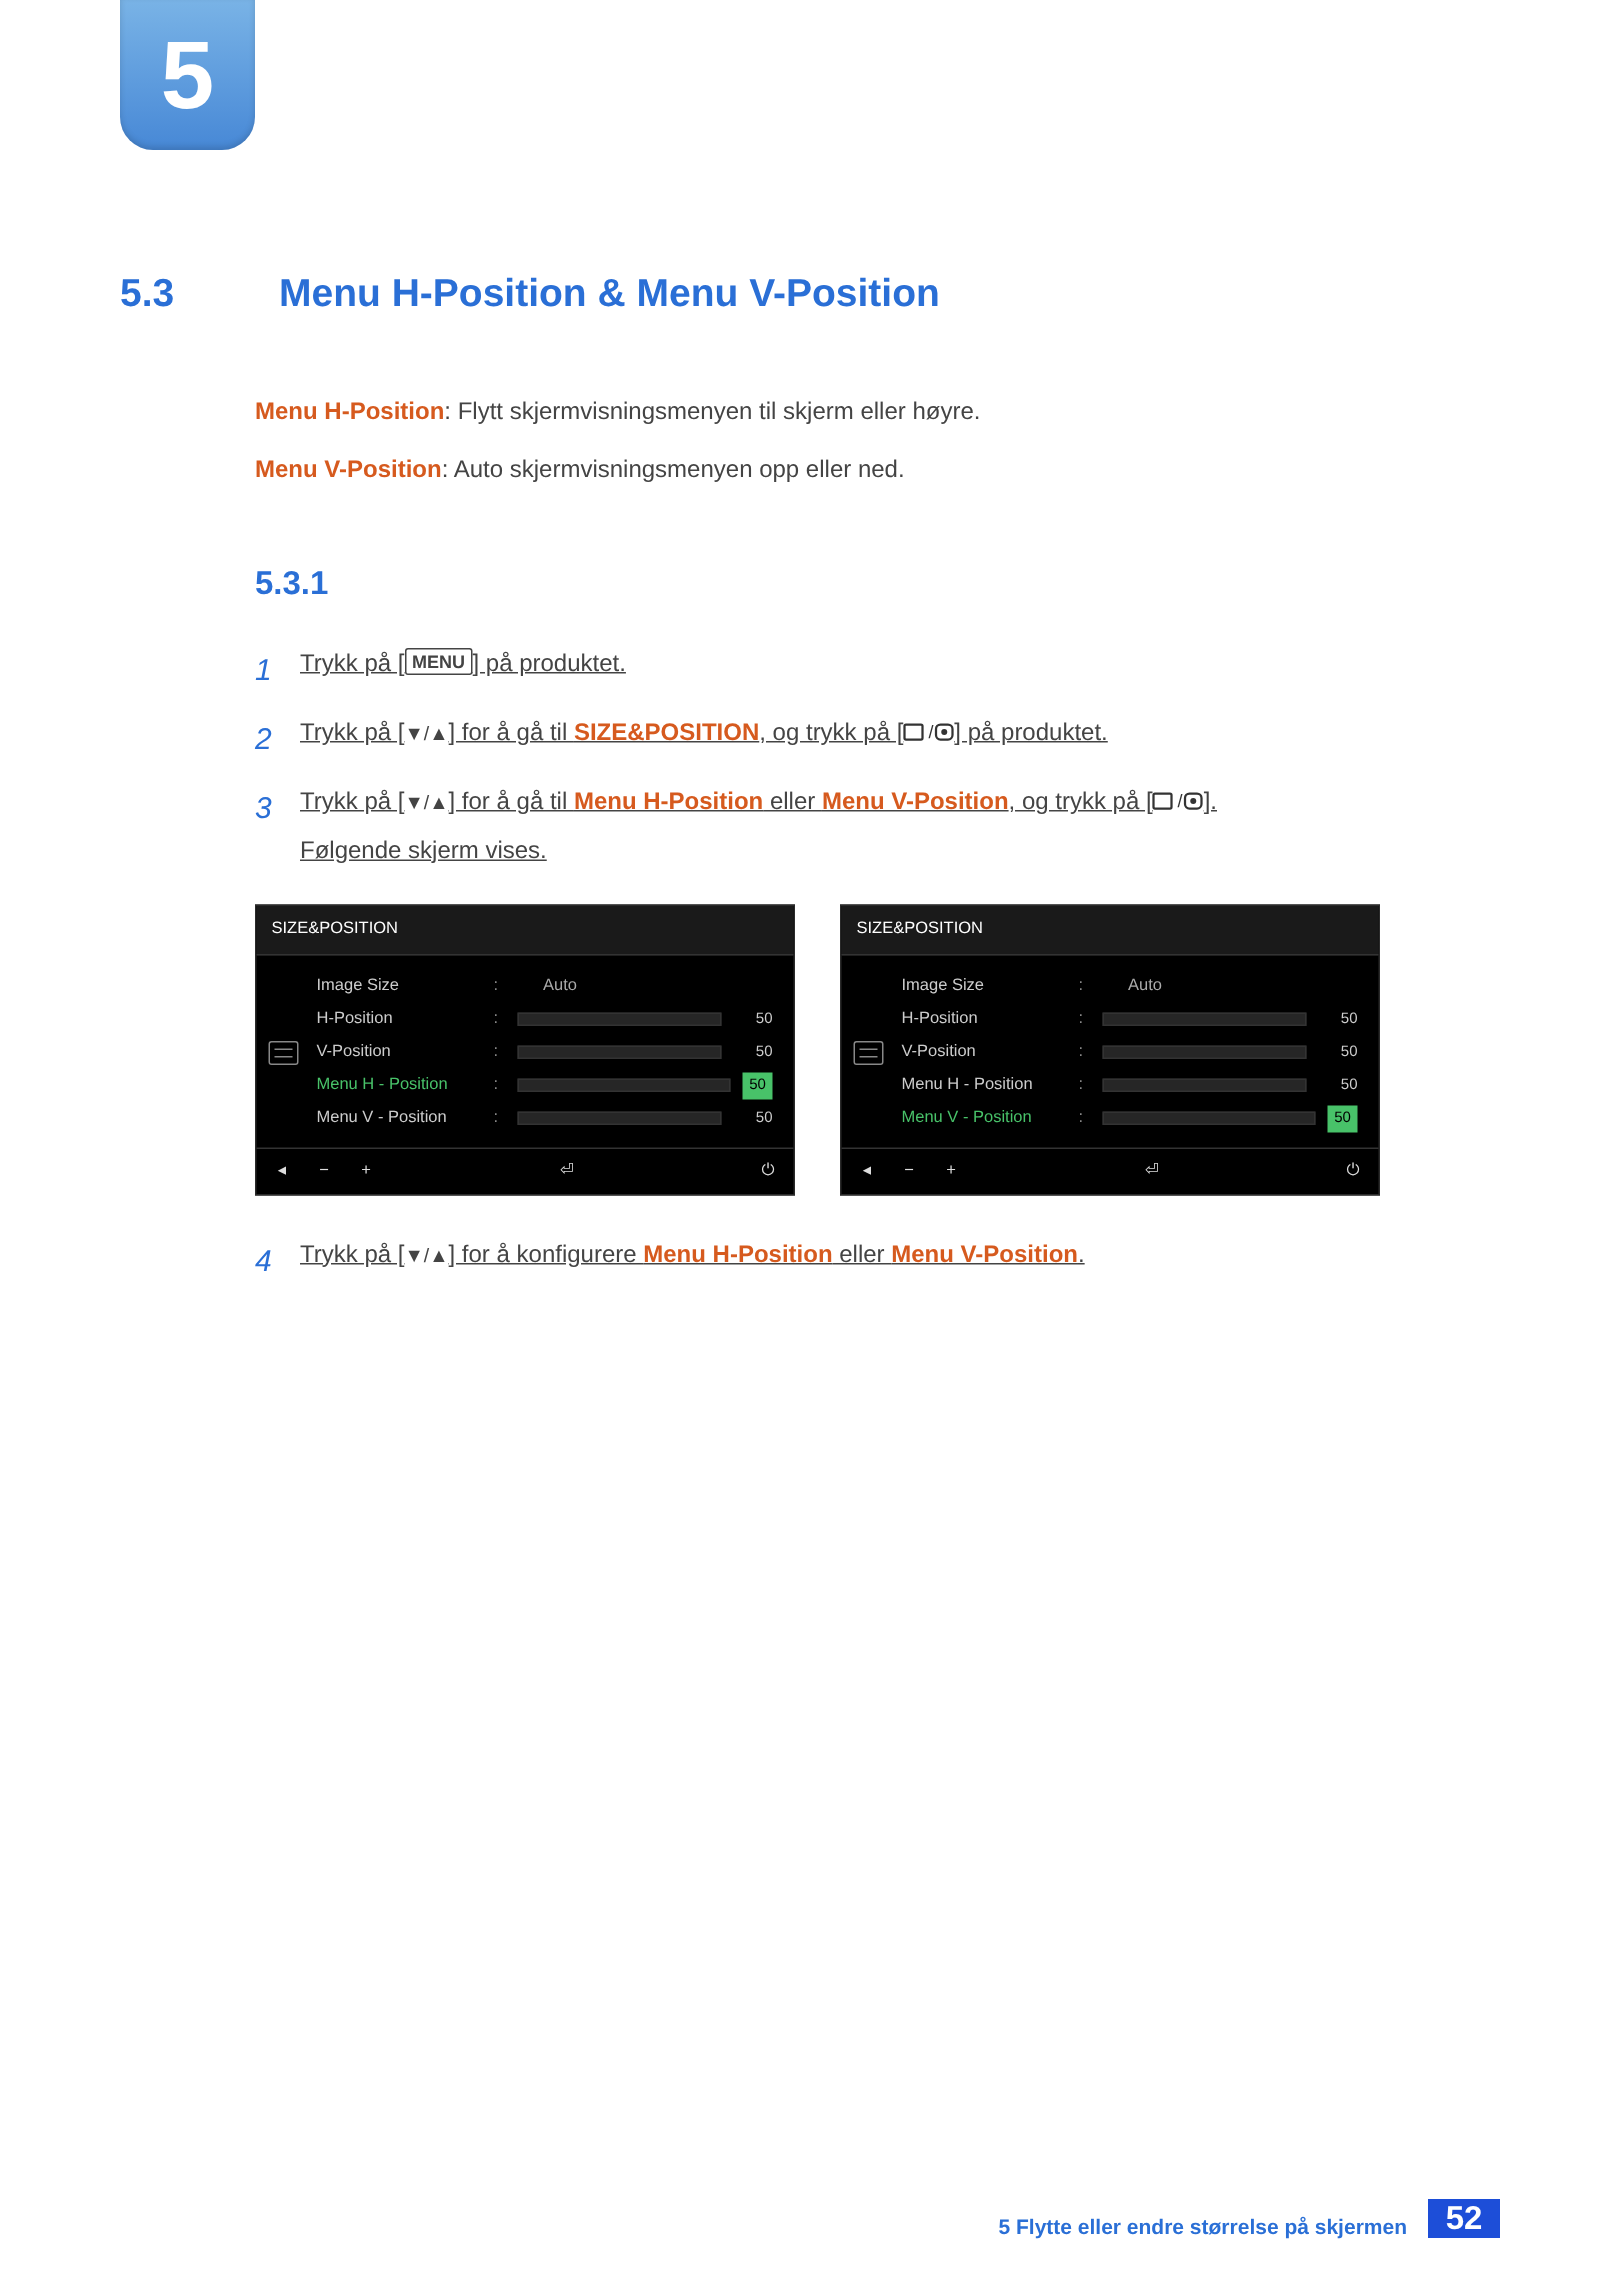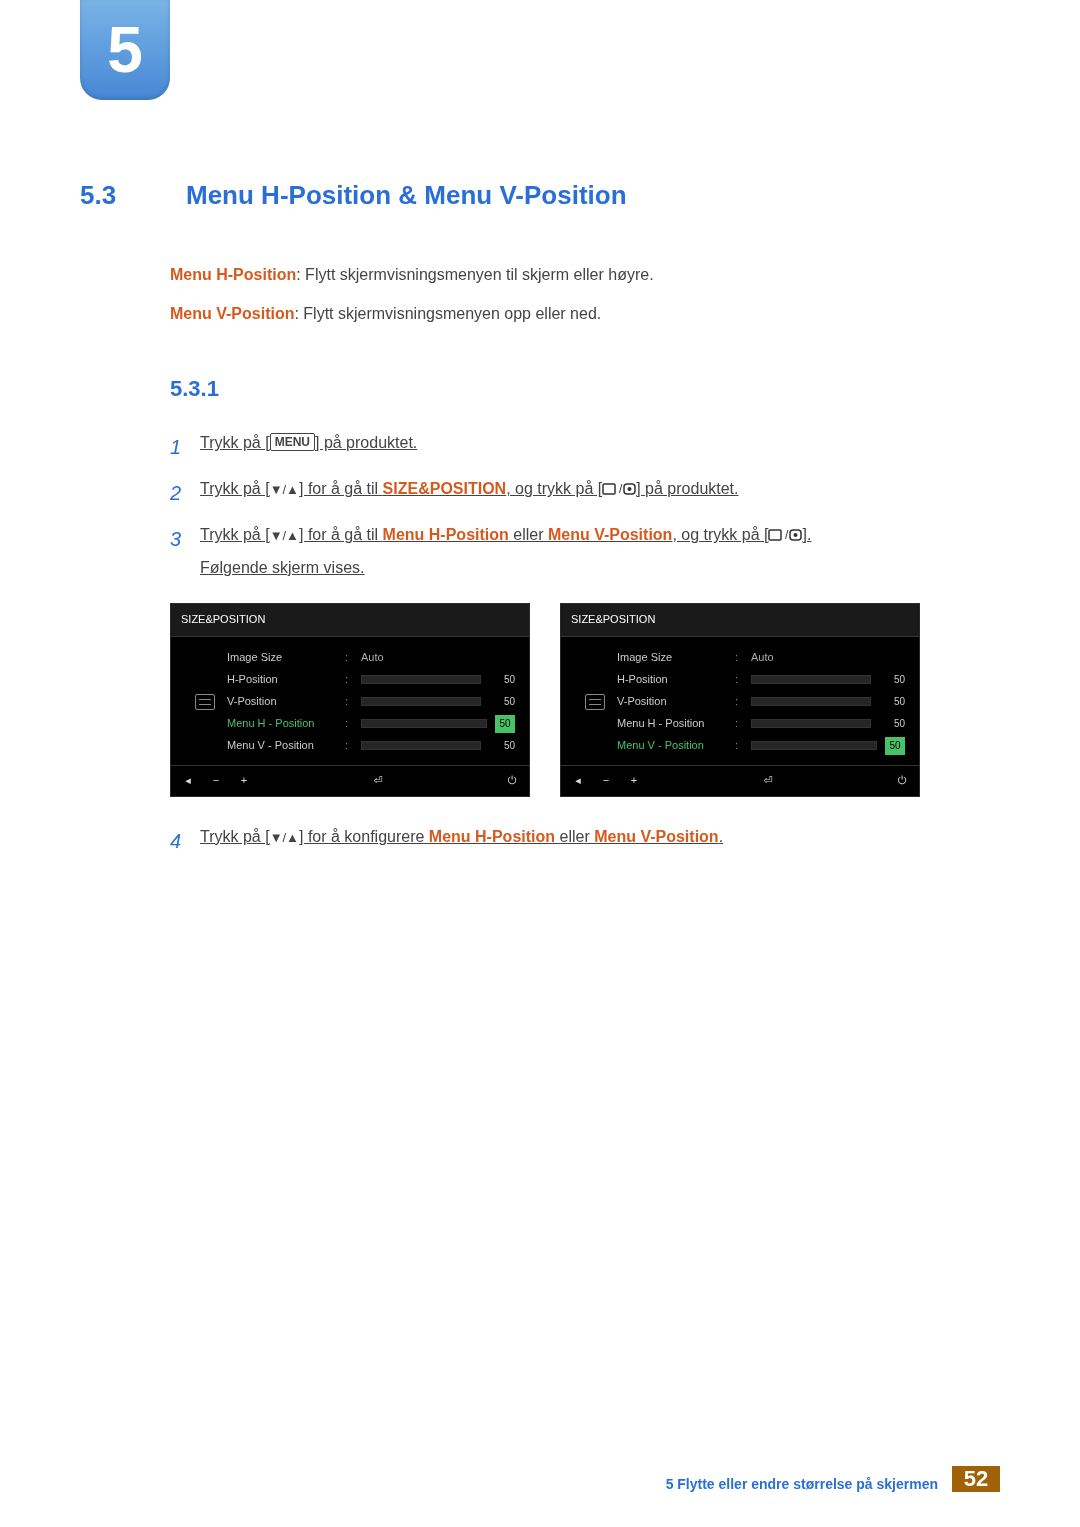--- a/index.html
+++ b/index.html
@@ -130,21 +130,21 @@
   }
   .osd-title {
     background: #1a1a1a;
     color: #fff;
     font-size: 11px;
     padding: 6px 10px;
     border-bottom: 1px solid #333;
   }
   .osd-body {
     display: flex;
-    padding: 10px 0 8px 16px;
+    padding: 10px 0 8px 0;
   }
   .osd-side {
     width: 36px;
     display: flex;
     align-items: center;
     justify-content: center;
   }
   .osd-side-icon {
     width: 20px;
     height: 16px;
@@ -166,21 +166,21 @@
   .osd-item {
     display: flex;
     align-items: center;
     height: 22px;
     padding: 0 4px;
     gap: 8px;
   }
   .osd-label { width: 110px; color: #ccc; }
   .osd-item.selected .osd-label { color: #48c269; }
   .osd-colon { color: #888; width: 8px; }
-  .osd-value-text { color: #aaa; flex: 1; }
+  .osd-value-text { color: #aaa; flex: 1; margin-left: 17px; }
   .osd-bar {
     flex: 1;
     height: 9px;
     background: #262626;
     border: 1px solid #333;
     position: relative;
   }
   .osd-bar-fill {
     height: 100%;
     width: 50%;
@@ -219,21 +219,21 @@
   }
   .footer-text {
     font-size: 14px;
     color: #2a6fd6;
     font-weight: 600;
     display: flex;
     align-items: center;
     padding-right: 14px;
   }
   .footer-page {
-    background: #a16207;
+    background: #1d4ed8;
     color: #fff;
     font-size: 22px;
     font-weight: bold;
     display: flex;
     align-items: center;
     justify-content: center;
     width: 48px;
   }
 </style>
 </head>
@@ -248,21 +248,21 @@
   <div class="section-row">
     <div class="section-number">5.3</div>
     <div class="section-title">Menu H-Position &amp; Menu V-Position</div>
   </div>
 
   <div class="body-content">
     <p class="para">
       <span class="hl">Menu H-Position</span><span>: Flytt skjermvisningsmenyen til skjerm eller høyre.</span>
     </p>
     <p class="para">
-      <span class="hl">Menu V-Position</span><span>: Flytt skjermvisningsmenyen opp eller ned.</span>
+      <span class="hl">Menu V-Position</span><span>: Auto skjermvisningsmenyen opp eller ned.</span>
     </p>
 
     <div class="subsection-row">
       <div class="subsection-number">5.3.1</div>
     </div>
 
     <div class="step-list">
 
       <div class="step">
         <div class="step-num">1</div>

